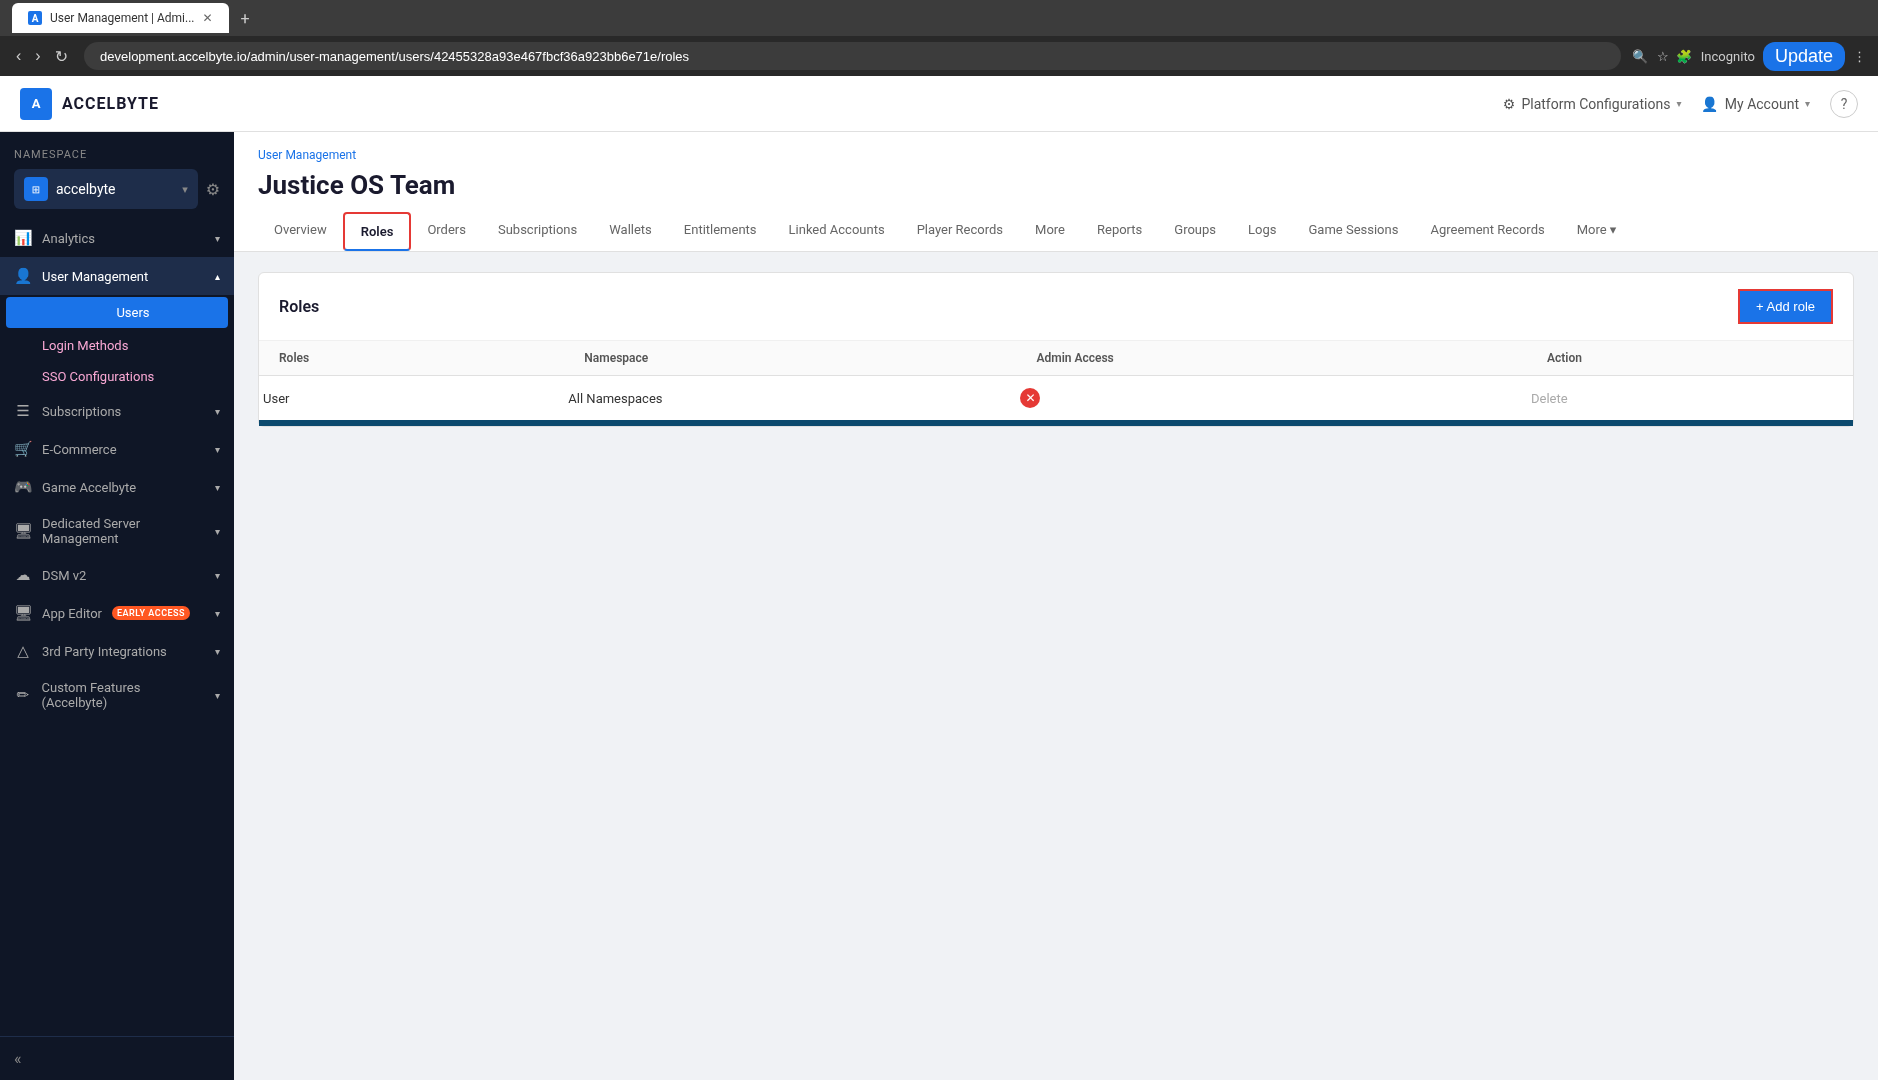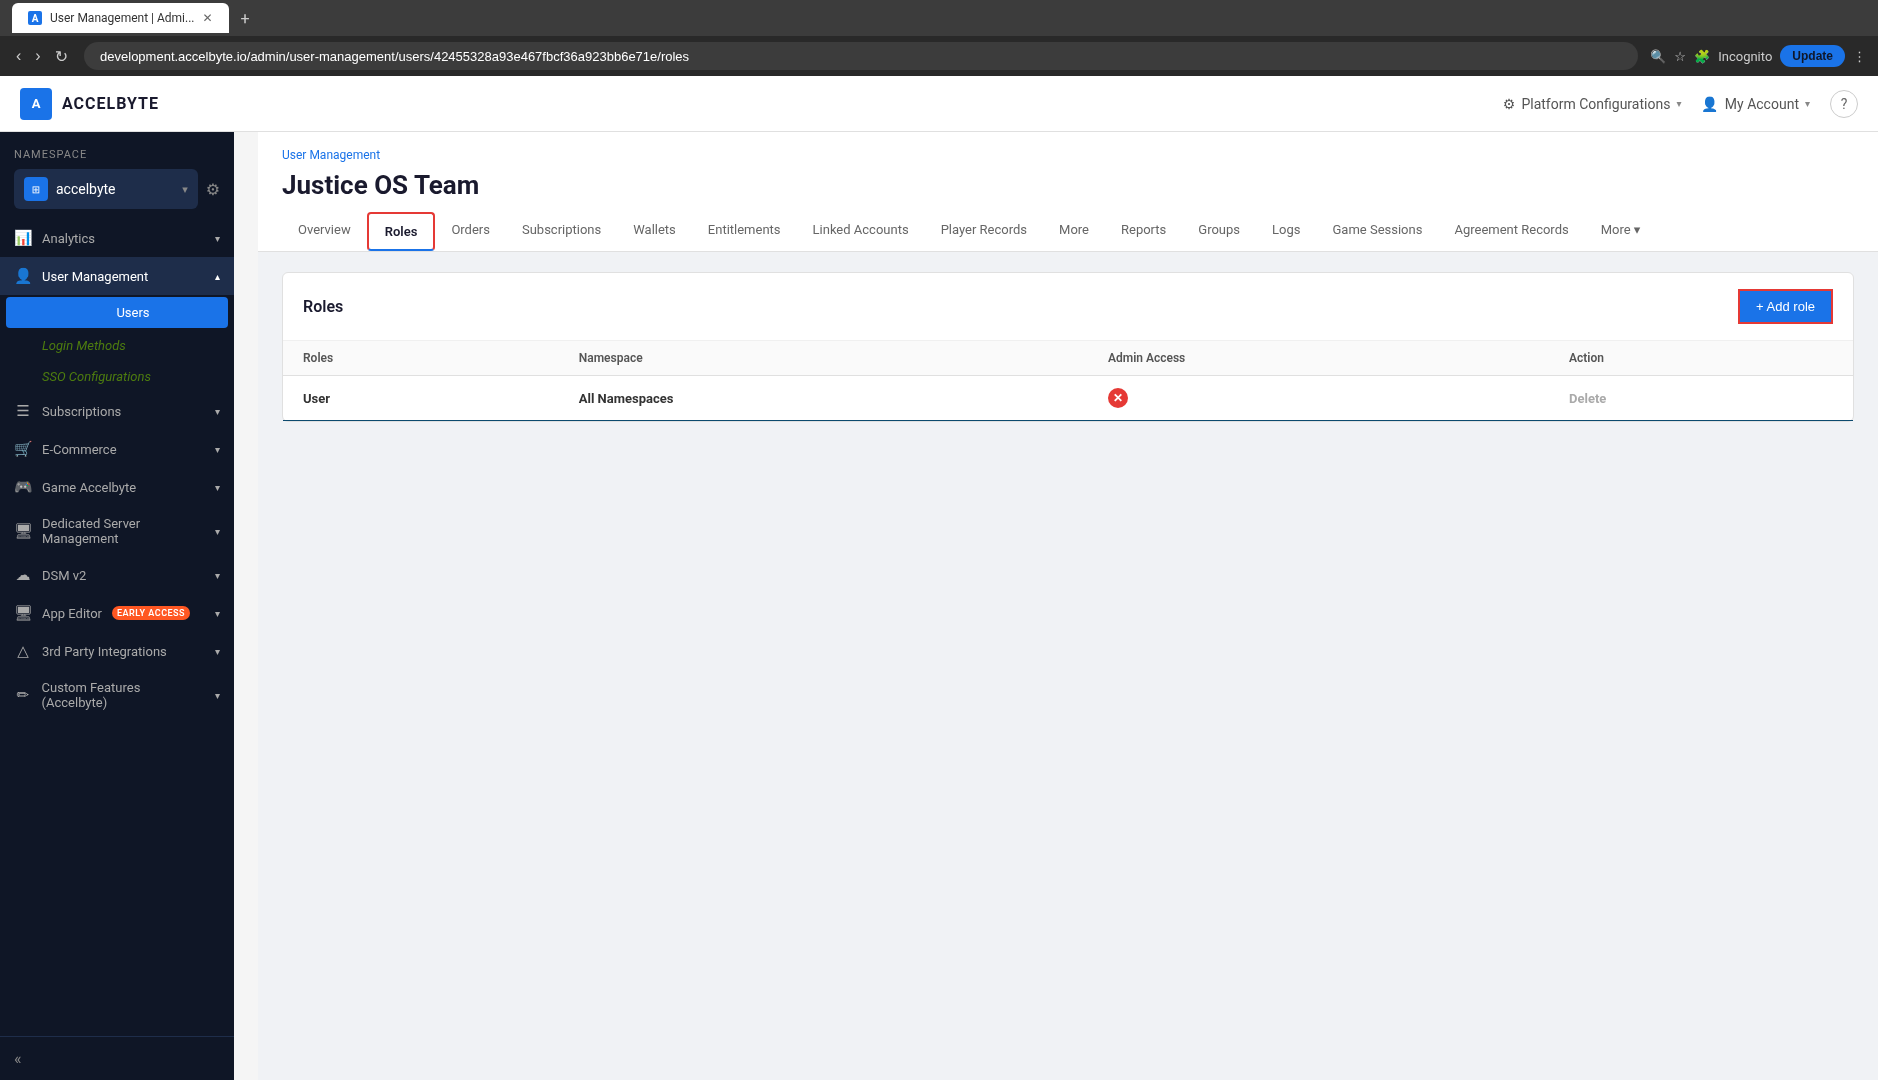--- a/index.html
+++ b/index.html
@@ -52,27 +52,26 @@
       border-radius: 20px;
       height: 28px;
       padding: 0 16px;
       color: #fff;
       font-size: 13px;
       outline: none;
     }
     .browser-actions { display: flex; align-items: center; gap: 8px; color: #ccc; font-size: 13px; }
     .update-btn {
       background: #1a73e8;
-      color: #0f172a;
+      color: #ffffff;
       border: none;
       border-radius: 12px;
       padding: 4px 12px;
-      font-size: 12px;
-      cursor: pointer;
-      font-weight: bold;
+      font-size: 18px;
+      cursor: pointer;
     }
 
     
     .app-container { display: flex; flex-direction: column; height: calc(1080px - 76px); }
 
     
     .top-navbar {
       background: #fff;
       height: 56px;
       display: flex;
@@ -104,21 +103,21 @@
     .help-icon {
       width: 28px; height: 28px;
       border-radius: 50%;
       border: 1px solid #ccc;
       display: flex; align-items:center; justify-content:center;
       color: #666;
       cursor: pointer;
     }
 
     
-    .main-layout { display: flex; flex: 1; overflow: hidden; gap: 24px; }
+    .main-layout { display: flex; flex: 1; overflow: hidden; }
 
     
     .sidebar {
       width: 234px;
       background: #0f1626;
       color: #ccc;
       display: flex;
       flex-direction: column;
       overflow-y: auto;
       flex-shrink: 0;
@@ -164,23 +163,22 @@
       gap: 10px;
       border-radius: 0;
       justify-content: space-between;
     }
     .sidebar-item-left { display: flex; align-items: center; gap: 10px; }
     .sidebar-icon { font-size: 15px; width: 18px; text-align: center; }
     .sidebar-chevron { font-size: 10px; }
     .sidebar-sub-item {
       padding: 8px 14px 8px 42px;
       cursor: pointer;
-      color: #4d7c0f;
-      font-size: 13px;
-      font-style: italic;
+      color: #f9a8d4;
+      font-size: 13px;
     }
     .early-access-badge {
       background: #ff5722;
       color: #fff;
       font-size: 9px;
       padding: 2px 5px;
       border-radius: 7px;
       font-weight: 600;
       letter-spacing: 0.5px;
     }
@@ -273,25 +271,24 @@
     .roles-table th {
       text-align: left;
       padding: 10px 20px;
       font-size: 12px;
       font-weight: 600;
       color: #555;
       background: #fafafa;
       border-bottom: 1px solid #e0e0e0;
     }
     .roles-table td {
-      padding: 12px 20px;
+      padding: 12px 4px;
       font-size: 13px;
       color: #333;
-      border-bottom: 1px solid #0c4a6e;
-      font-weight: bold;
+      border-bottom: 6px solid #0c4a6e;
     }
     .admin-access-false {
       width: 20px;
       height: 20px;
       background: #e53935;
       border-radius: 50%;
       display: flex; align-items:center; justify-content:center;
       color: #fff;
       font-size: 12px;
     }

